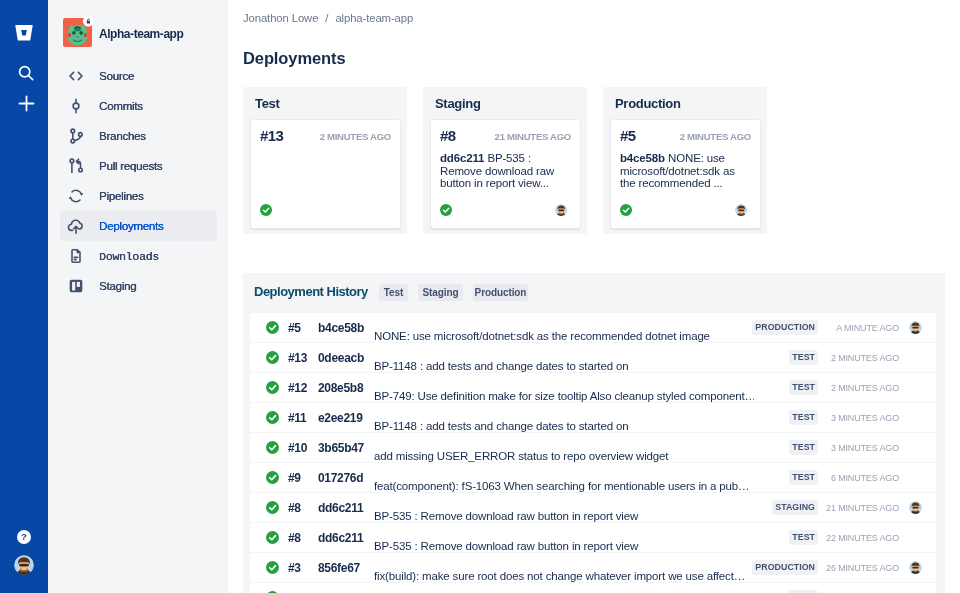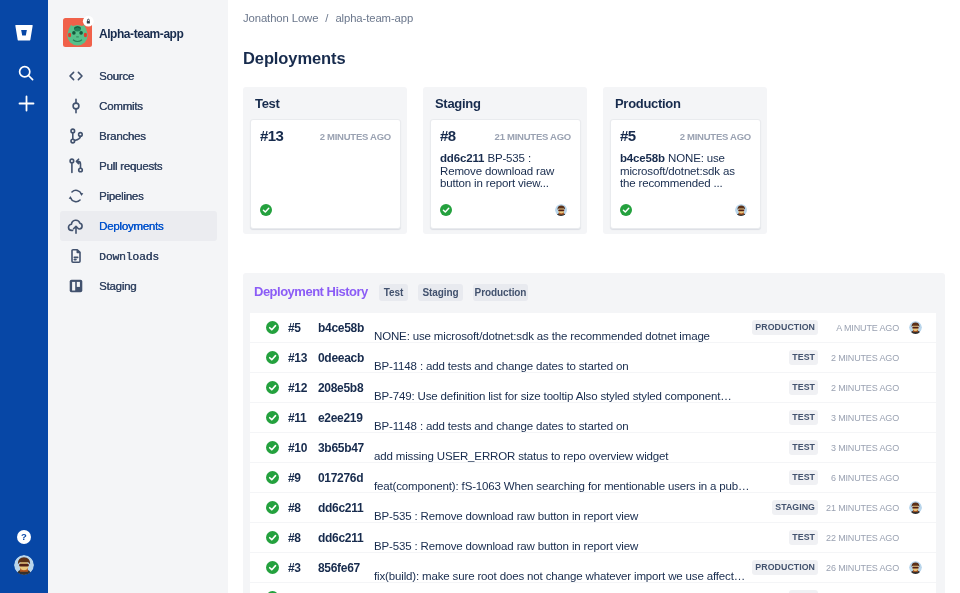--- a/index.html
+++ b/index.html
@@ -31,21 +31,21 @@
 .envinner { position:absolute; left:7px; top:32px; width:151px; height:110px; background:#fff; border:1px solid #e9ebee; border-radius:3px; box-shadow:0 1px 1px rgba(9,30,66,0.1); }
 .envnum { position:absolute; left:9px; top:6.5px; font-size:15px; font-weight:700; color:#172B4D; letter-spacing:-0.55px; }
 .envtime { position:absolute; right:9px; top:11px; font-size:9.5px; font-weight:700; color:#9aa2b2; letter-spacing:-0.25px; }
 .envmsg { position:absolute; left:9px; top:32px; width:140px; font-size:11.5px; line-height:12.7px; color:#172B4D; letter-spacing:-0.15px; }
 .envmsg b { font-weight:700; }
 .envcheck { position:absolute; left:9px; bottom:12.5px; width:12px; height:12px; }
 .envav { position:absolute; right:13px; bottom:12px; width:12.5px; height:12.5px; border-radius:50%; overflow:hidden; }
 
 
 #hist { position:absolute; left:15px; top:273px; width:702px; height:320px; background:#f4f5f7; border-radius:3px 3px 0 0; }
-#histtitle { position:absolute; left:11px; top:11px; font-size:13px; font-weight:700; color:#8b5cf6; letter-spacing:-0.5px; }
+#histtitle { position:absolute; left:11px; top:11px; font-size:13px; font-weight:700; color:#0c4a6e; letter-spacing:-0.5px; }
 .tabpill { position:absolute; top:11px; height:17px; line-height:17px; background:#e8eaef; border-radius:3px; font-size:10px; font-weight:600; color:#42526E; text-align:center; letter-spacing:-0.1px; }
 #rows { position:absolute; left:7px; top:40px; width:686px; }
 .row { position:relative; width:100%; height:29px; background:#fff; margin-bottom:1px; }
 .rcheck { position:absolute; left:16px; top:8px; width:13px; height:13px; }
 .rnum { position:absolute; left:38px; top:8px; font-size:12px; font-weight:700; color:#172B4D; letter-spacing:-0.3px; }
 .rhash { position:absolute; left:68px; top:8px; font-size:12px; font-weight:700; color:#172B4D; letter-spacing:-0.3px; }
 .rmsg { position:absolute; left:124px; top:17px; width:380px; font-size:11.5px; color:#172B4D; white-space:nowrap; overflow:hidden; letter-spacing:-0.15px; }
 .rpill { position:absolute; top:6.5px; height:15px; line-height:15px; background:#f0f1f4; border-radius:3px; font-size:8.8px; font-weight:700; color:#42526E; letter-spacing:0.05px; padding:0 3px; }
 .rtime { position:absolute; top:10px; width:100px; text-align:right; font-size:9px; font-weight:400; color:#9aa2b2; letter-spacing:-0.15px; right:37px; }
 .rav { position:absolute; left:659px; top:8px; width:13px; height:13px; border-radius:50%; overflow:hidden; }
@@ -242,21 +242,21 @@
           <div class="rmsg">BP-1148 : add tests and change dates to started on</div>
           <div class="rpill" style="right:118px;">TEST</div>
           <div class="rtime">2 MINUTES AGO</div>
         </div>
       <div class="row">
           <svg class="rcheck" viewBox="0 0 13 13">
             <use href="#rowcheck"></use>
           </svg>
           <div class="rnum">#12</div>
           <div class="rhash">208e5b8</div>
-          <div class="rmsg">BP-749: Use definition list for size tooltip Also styled styled component…</div>
+          <div class="rmsg">BP-749: Use definition make for size tooltip Also cleanup styled component…</div>
           <div class="rpill" style="right:118px;">TEST</div>
           <div class="rtime">2 MINUTES AGO</div>
         </div>
       <div class="row">
           <svg class="rcheck" viewBox="0 0 13 13">
             <use href="#rowcheck"></use>
           </svg>
           <div class="rnum">#11</div>
           <div class="rhash">e2ee219</div>
           <div class="rmsg">BP-1148 : add tests and change dates to started on</div>

